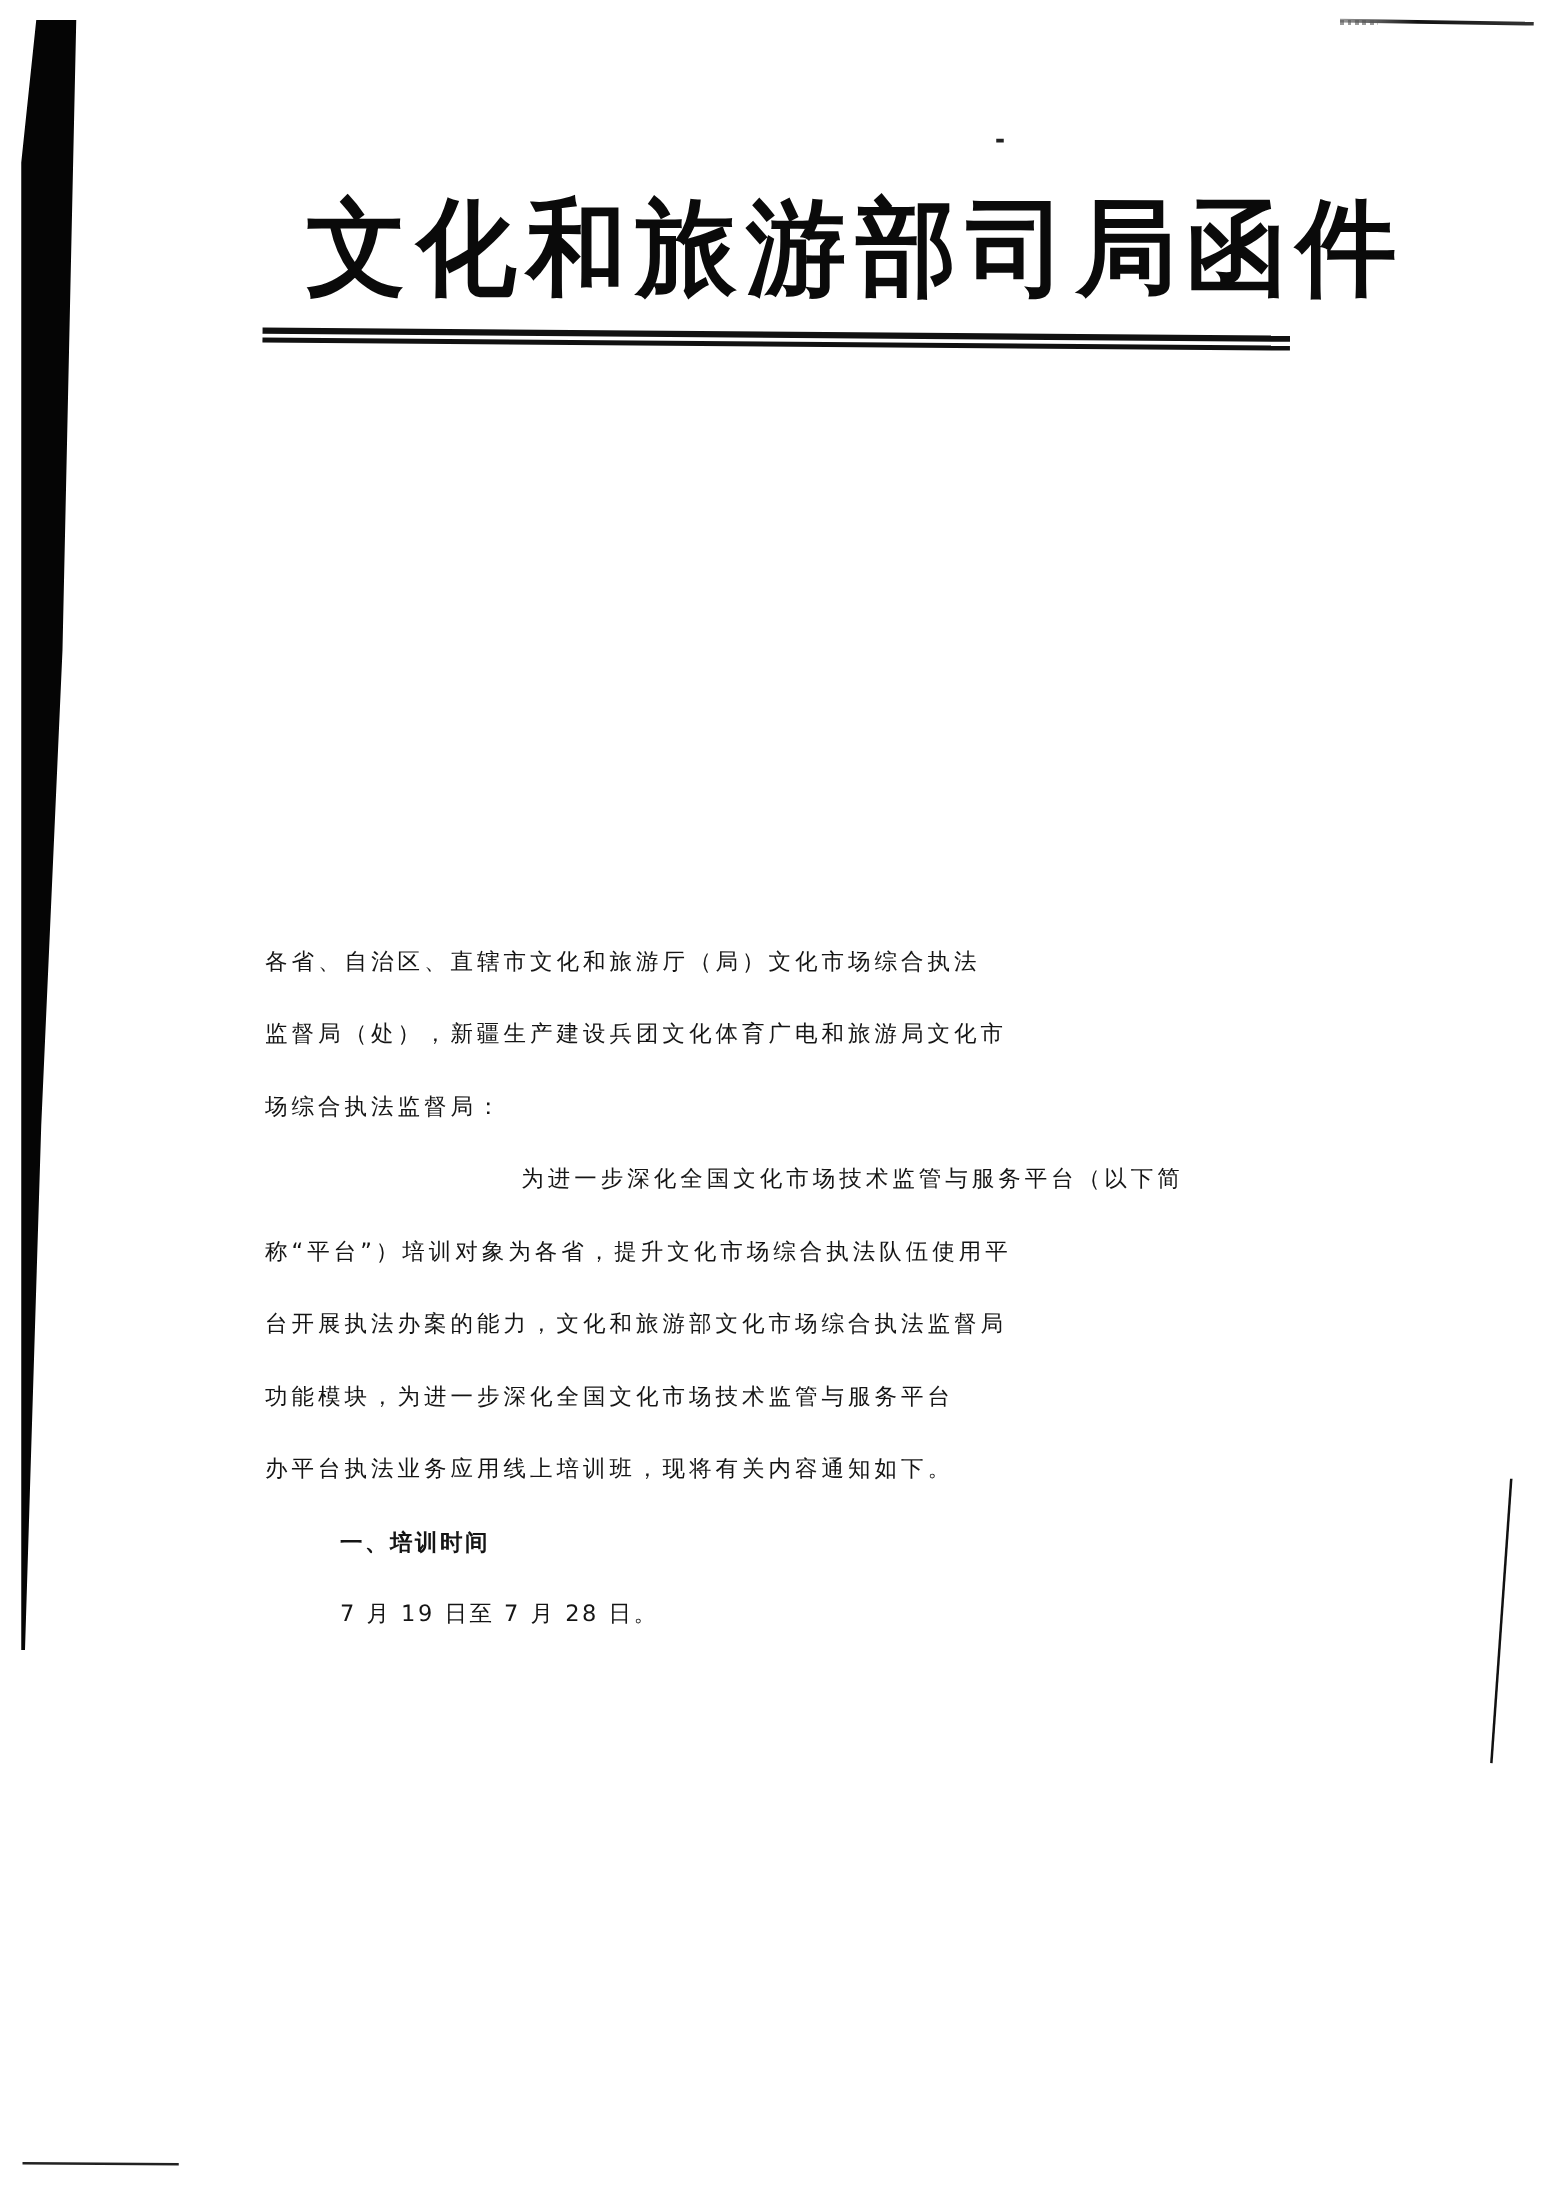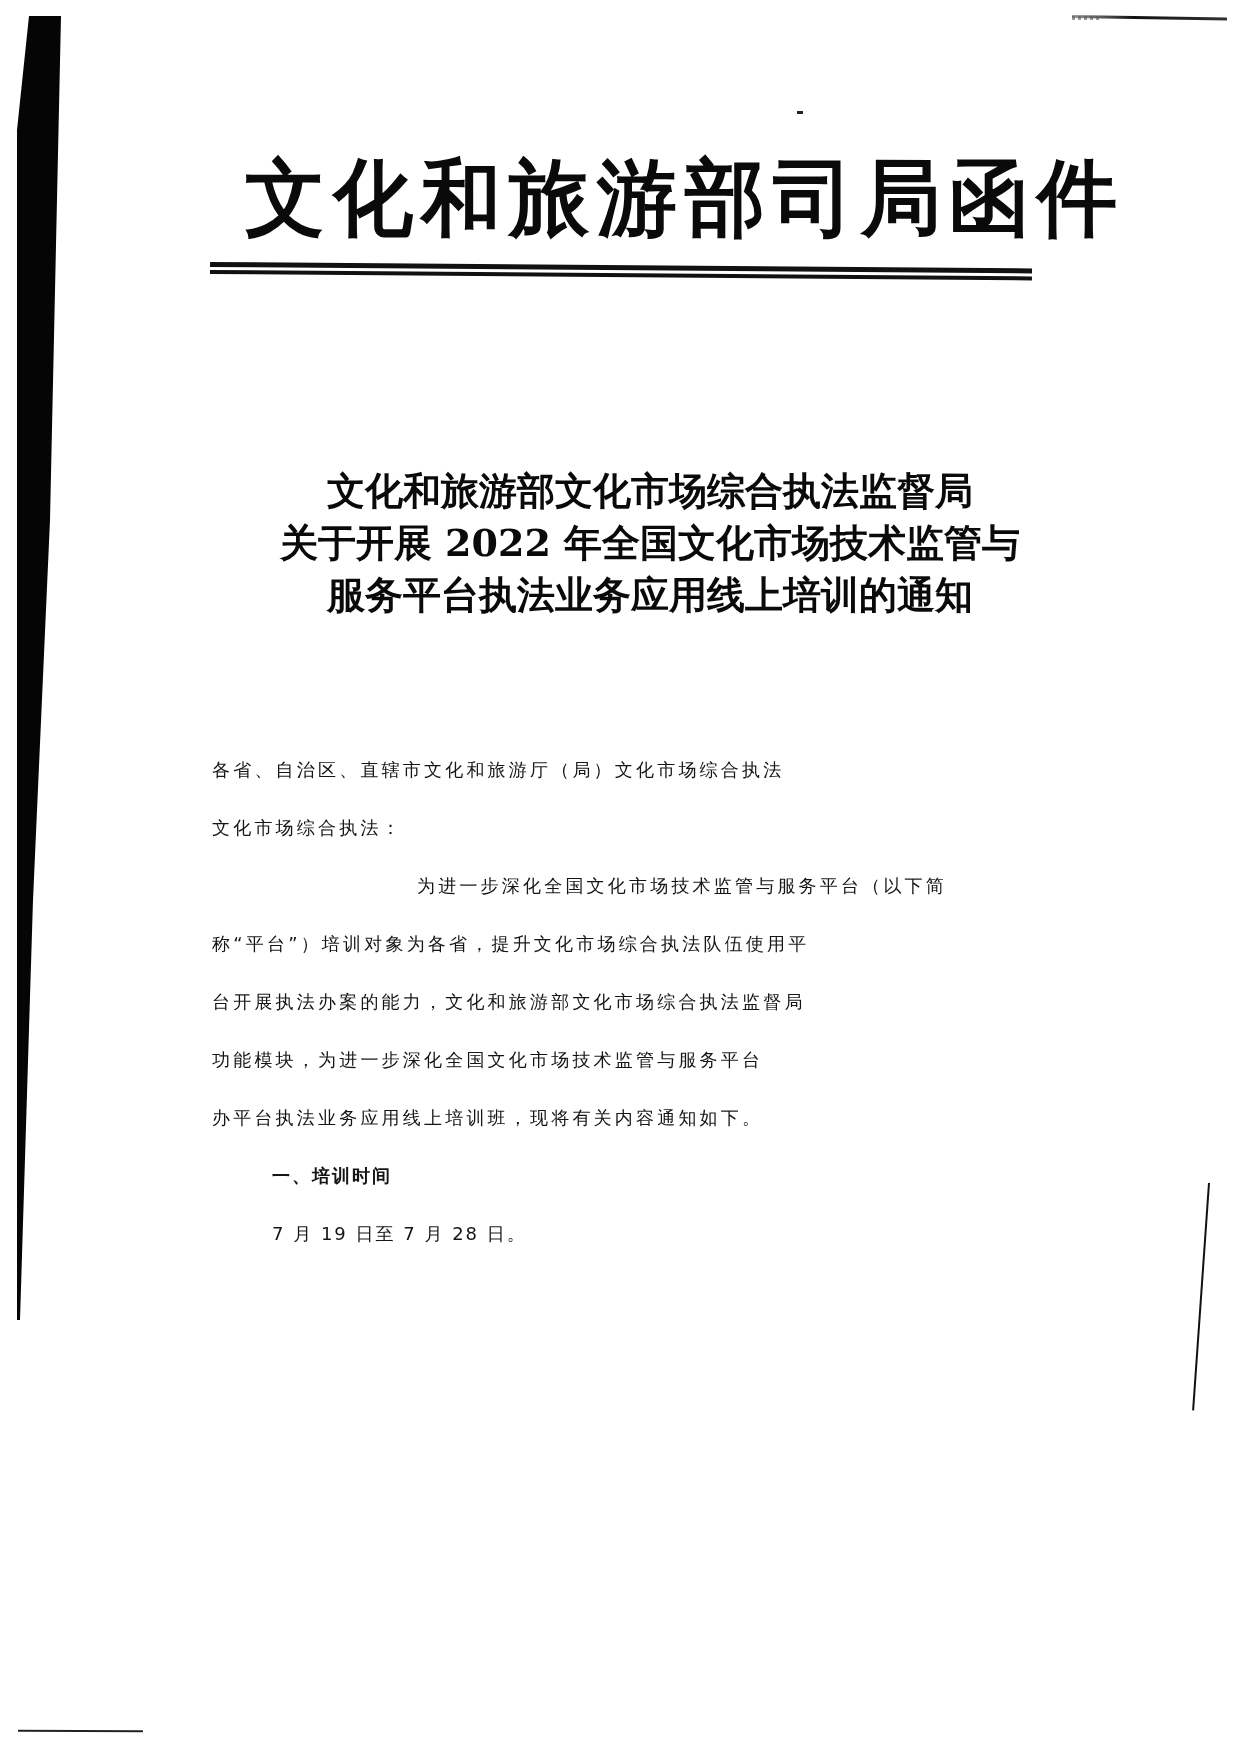--- a/index.html
+++ b/index.html
@@ -157,30 +157,26 @@
   <div class="speck"></div>
   <div class="right-edge-line"></div>
   <div class="bottom-left-line"></div>
 
   <div class="letterhead">文化和旅游部司局函件</div>
   <div class="letterhead-rule">
     <div class="r1"></div>
     <div class="r2"></div>
   </div>
 
-  <div class="doc-title">
-    <span class="t-line">文化和旅游部文化市场综合执法监督局</span>
-    <span class="t-line">关于开展 2022 年全国文化市场技术监管与</span>
-    <span class="t-line">服务平台执法业务应用线上培训的通知</span>
-  </div>
 
   <div class="body-text">
     <div>
       <span class="body-line">各省、自治区、直辖市文化和旅游厅（局）文化市场综合执法</span>
-      <span class="body-line">文化市场综合执法：</span>
+      <span class="body-line">监督局（处），新疆生产建设兵团文化体育广电和旅游局文化市</span>
+      <span class="body-line">场综合执法监督局：</span>
     </div>
     <div>
       <span class="body-line indent">为进一步深化全国文化市场技术监管与服务平台（以下简</span>
       <span class="body-line">称“平台”）培训对象为各省，提升文化市场综合执法队伍使用平</span>
       <span class="body-line">台开展执法办案的能力，文化和旅游部文化市场综合执法监督局</span>
       <span class="body-line">功能模块，为进一步深化全国文化市场技术监管与服务平台</span>
       <span class="body-line">办平台执法业务应用线上培训班，现将有关内容通知如下。</span>
     </div>
     <div>
       <span class="heading-line">一、培训时间</span>

